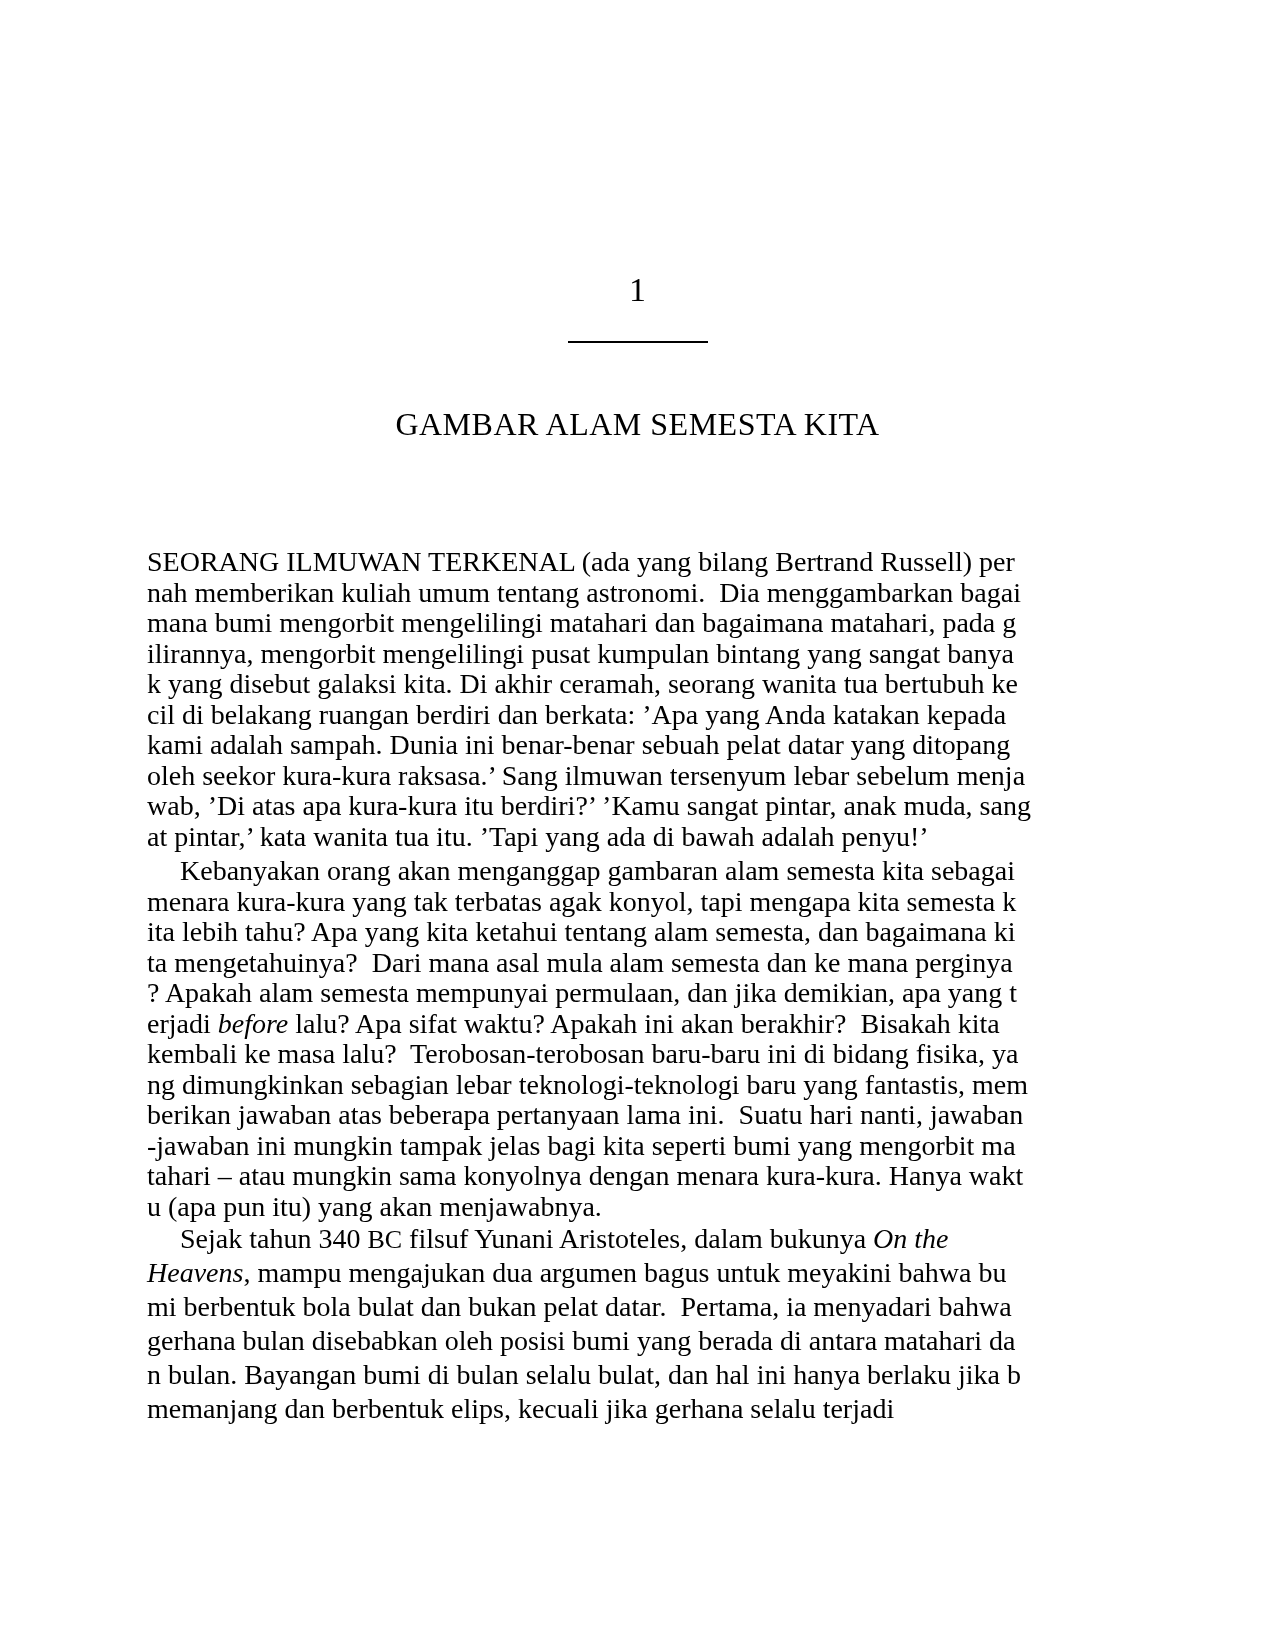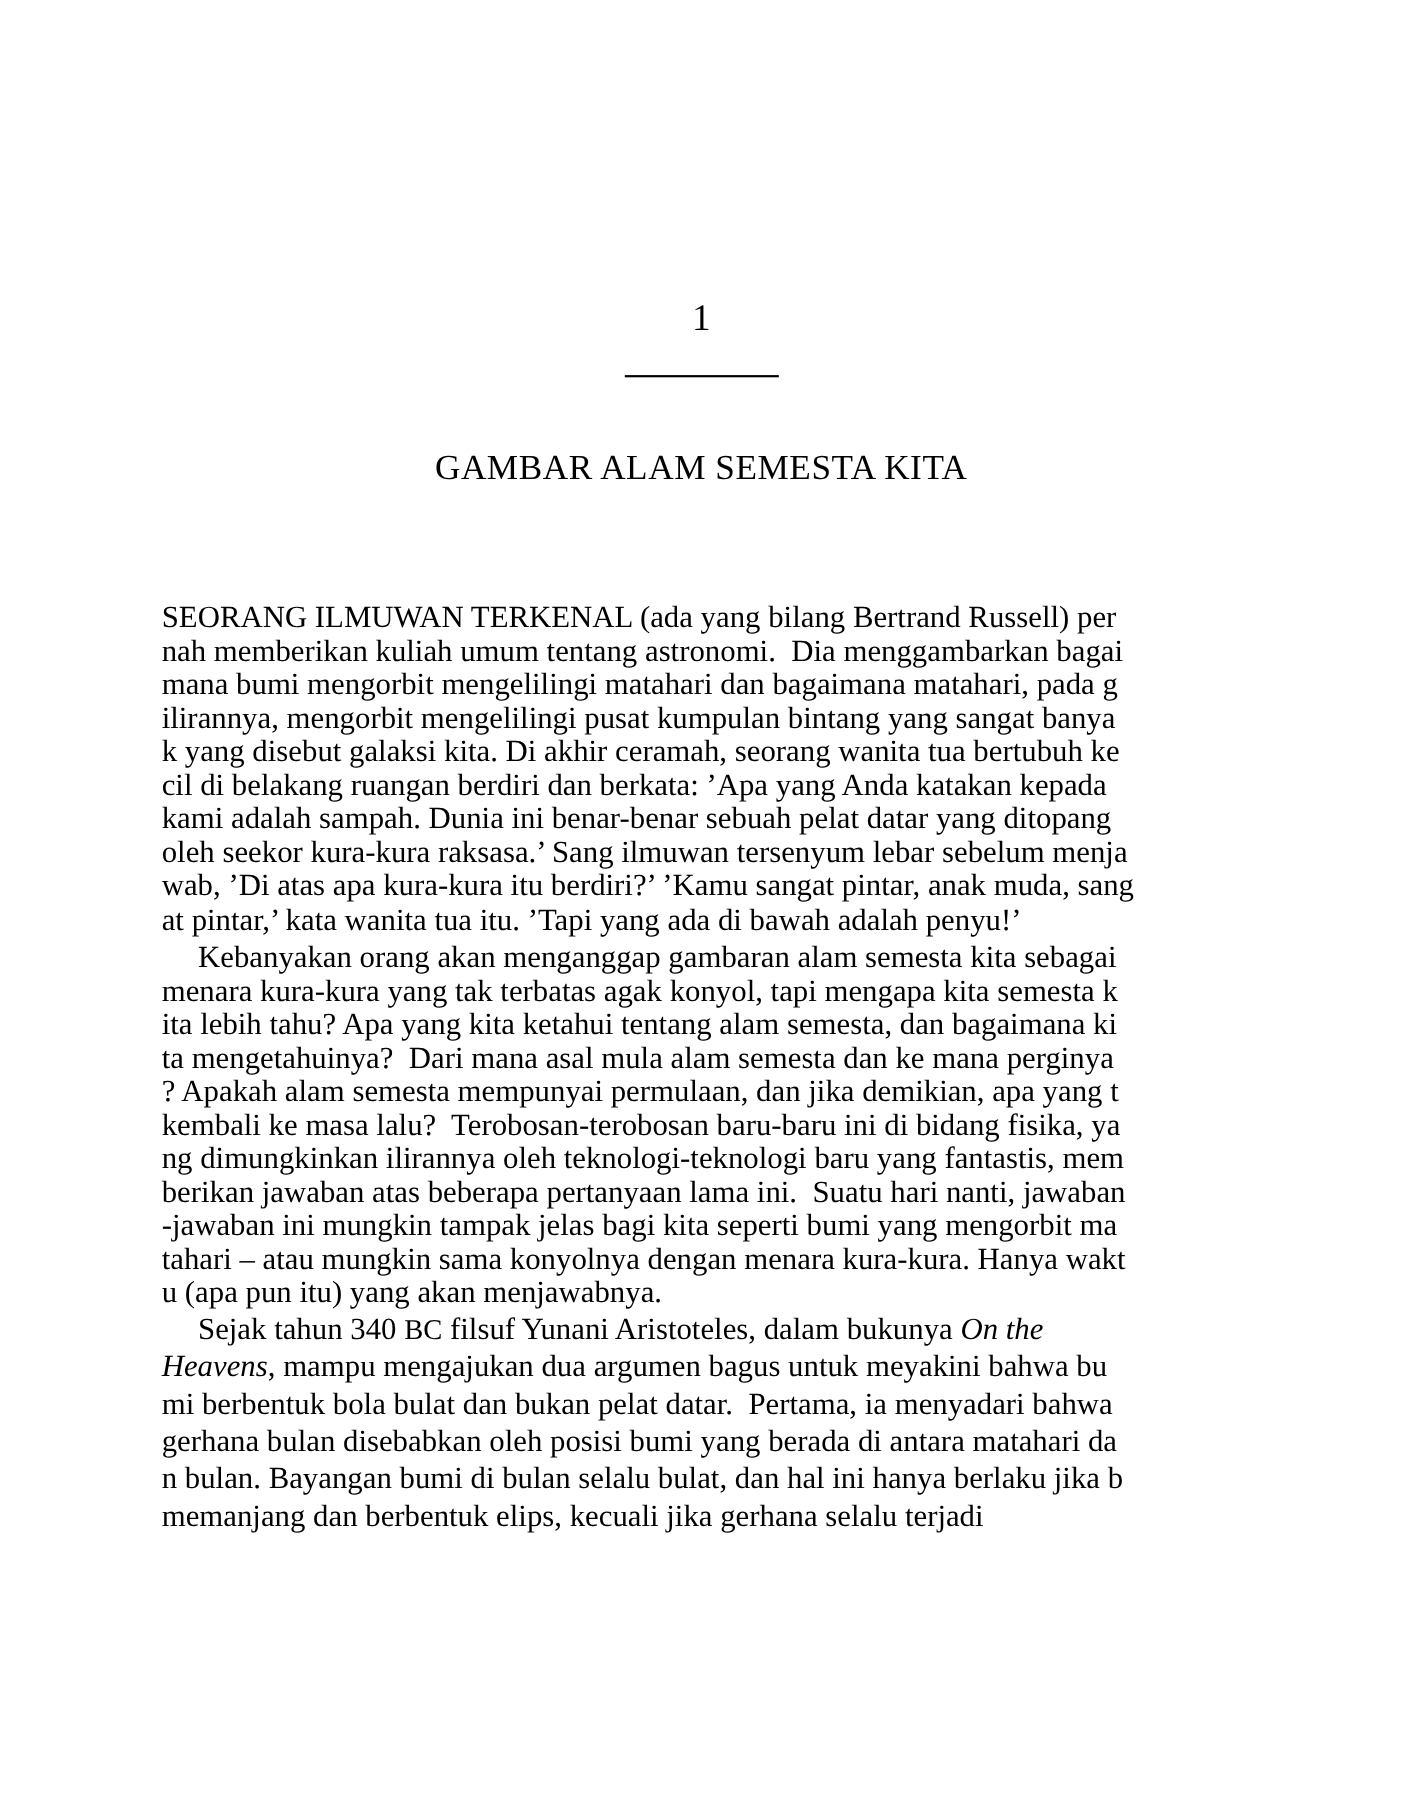--- a/index.html
+++ b/index.html
@@ -95,22 +95,23 @@
       <div class="line">wab, ’Di atas apa kura-kura itu berdiri?’ ’Kamu sangat pintar, anak muda, sang</div>
       <div class="line">at pintar,’ kata wanita tua itu. ’Tapi yang ada di bawah adalah penyu!’</div>
     </div>
 
     <div class="paragraph p2">
       <div class="line indent">Kebanyakan orang akan menganggap gambaran alam semesta kita sebagai</div>
       <div class="line">menara kura-kura yang tak terbatas agak konyol, tapi mengapa kita semesta k</div>
       <div class="line">ita lebih tahu? Apa yang kita ketahui tentang alam semesta, dan bagaimana ki</div>
       <div class="line">ta mengetahuinya?  Dari mana asal mula alam semesta dan ke mana perginya</div>
       <div class="line">? Apakah alam semesta mempunyai permulaan, dan jika demikian, apa yang t</div>
+      <div class="line"><span>erjadi </span><span class="it">before</span><span> lalu? Apa sifat waktu? Apakah ini akan berakhir?  Bisakah kita</span></div>
       <div class="line">kembali ke masa lalu?  Terobosan-terobosan baru-baru ini di bidang fisika, ya</div>
-      <div class="line">ng dimungkinkan ilirannya oleh teknologi-teknologi baru yang fantastis, mem</div>
+      <div class="line">ng dimungkinkan sebagian lebar teknologi-teknologi baru yang fantastis, mem</div>
       <div class="line">berikan jawaban atas beberapa pertanyaan lama ini.  Suatu hari nanti, jawaban</div>
       <div class="line">-jawaban ini mungkin tampak jelas bagi kita seperti bumi yang mengorbit ma</div>
       <div class="line">tahari – atau mungkin sama konyolnya dengan menara kura-kura. Hanya wakt</div>
       <div class="line">u (apa pun itu) yang akan menjawabnya.</div>
     </div>
 
     <div class="paragraph p3">
       <div class="line indent"><span>Sejak tahun 340 </span><span class="sc">BC</span><span> filsuf Yunani Aristoteles, dalam bukunya </span><span class="it">On the</span></div>
       <div class="line"><span class="it">Heavens</span><span>, mampu mengajukan dua argumen bagus untuk meyakini bahwa bu</span></div>
       <div class="line">mi berbentuk bola bulat dan bukan pelat datar.  Pertama, ia menyadari bahwa</div>

